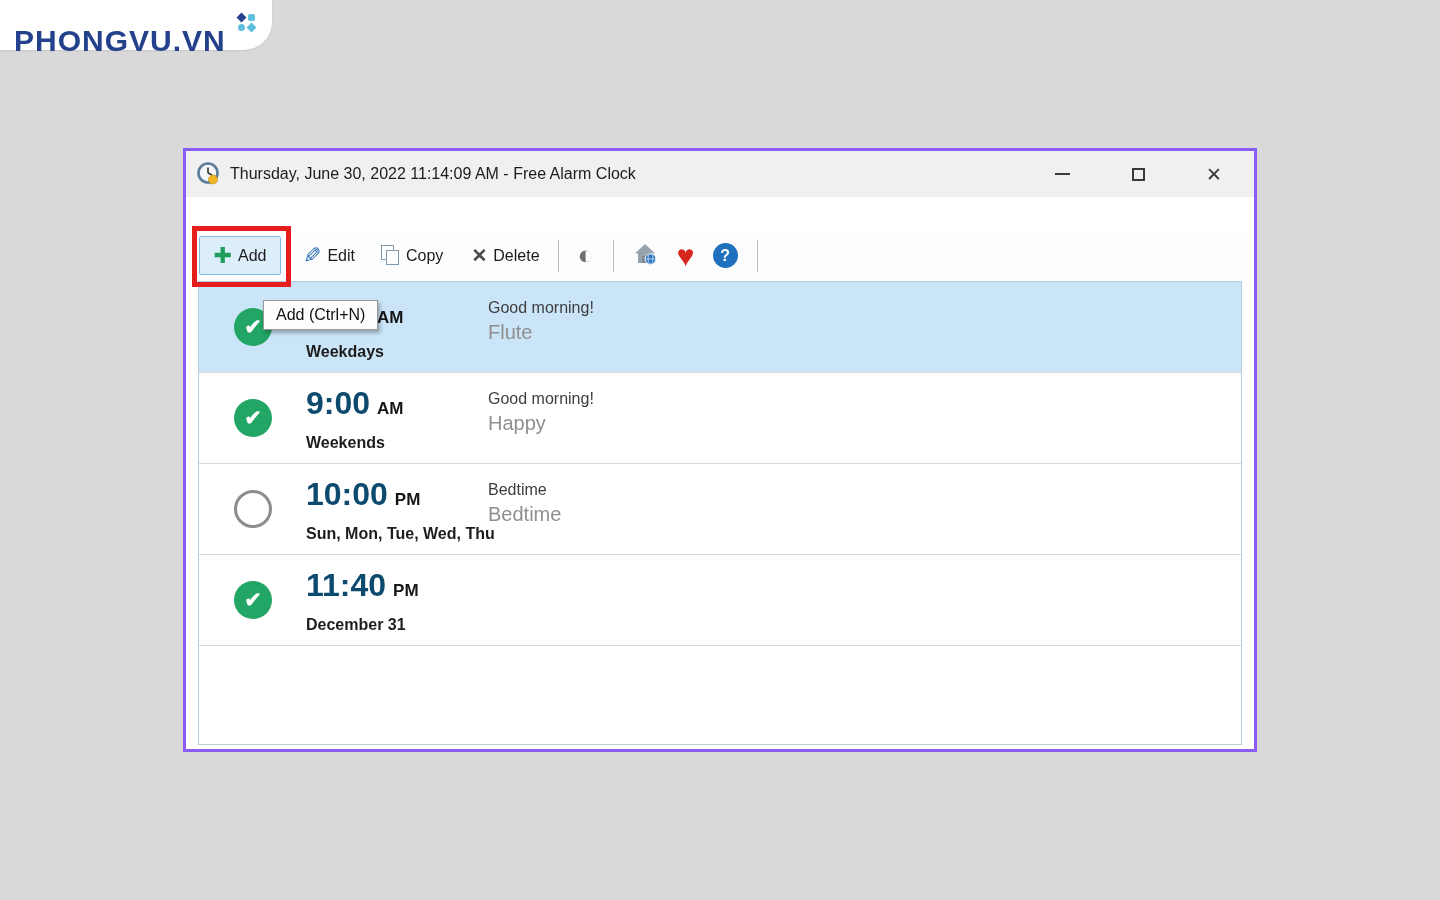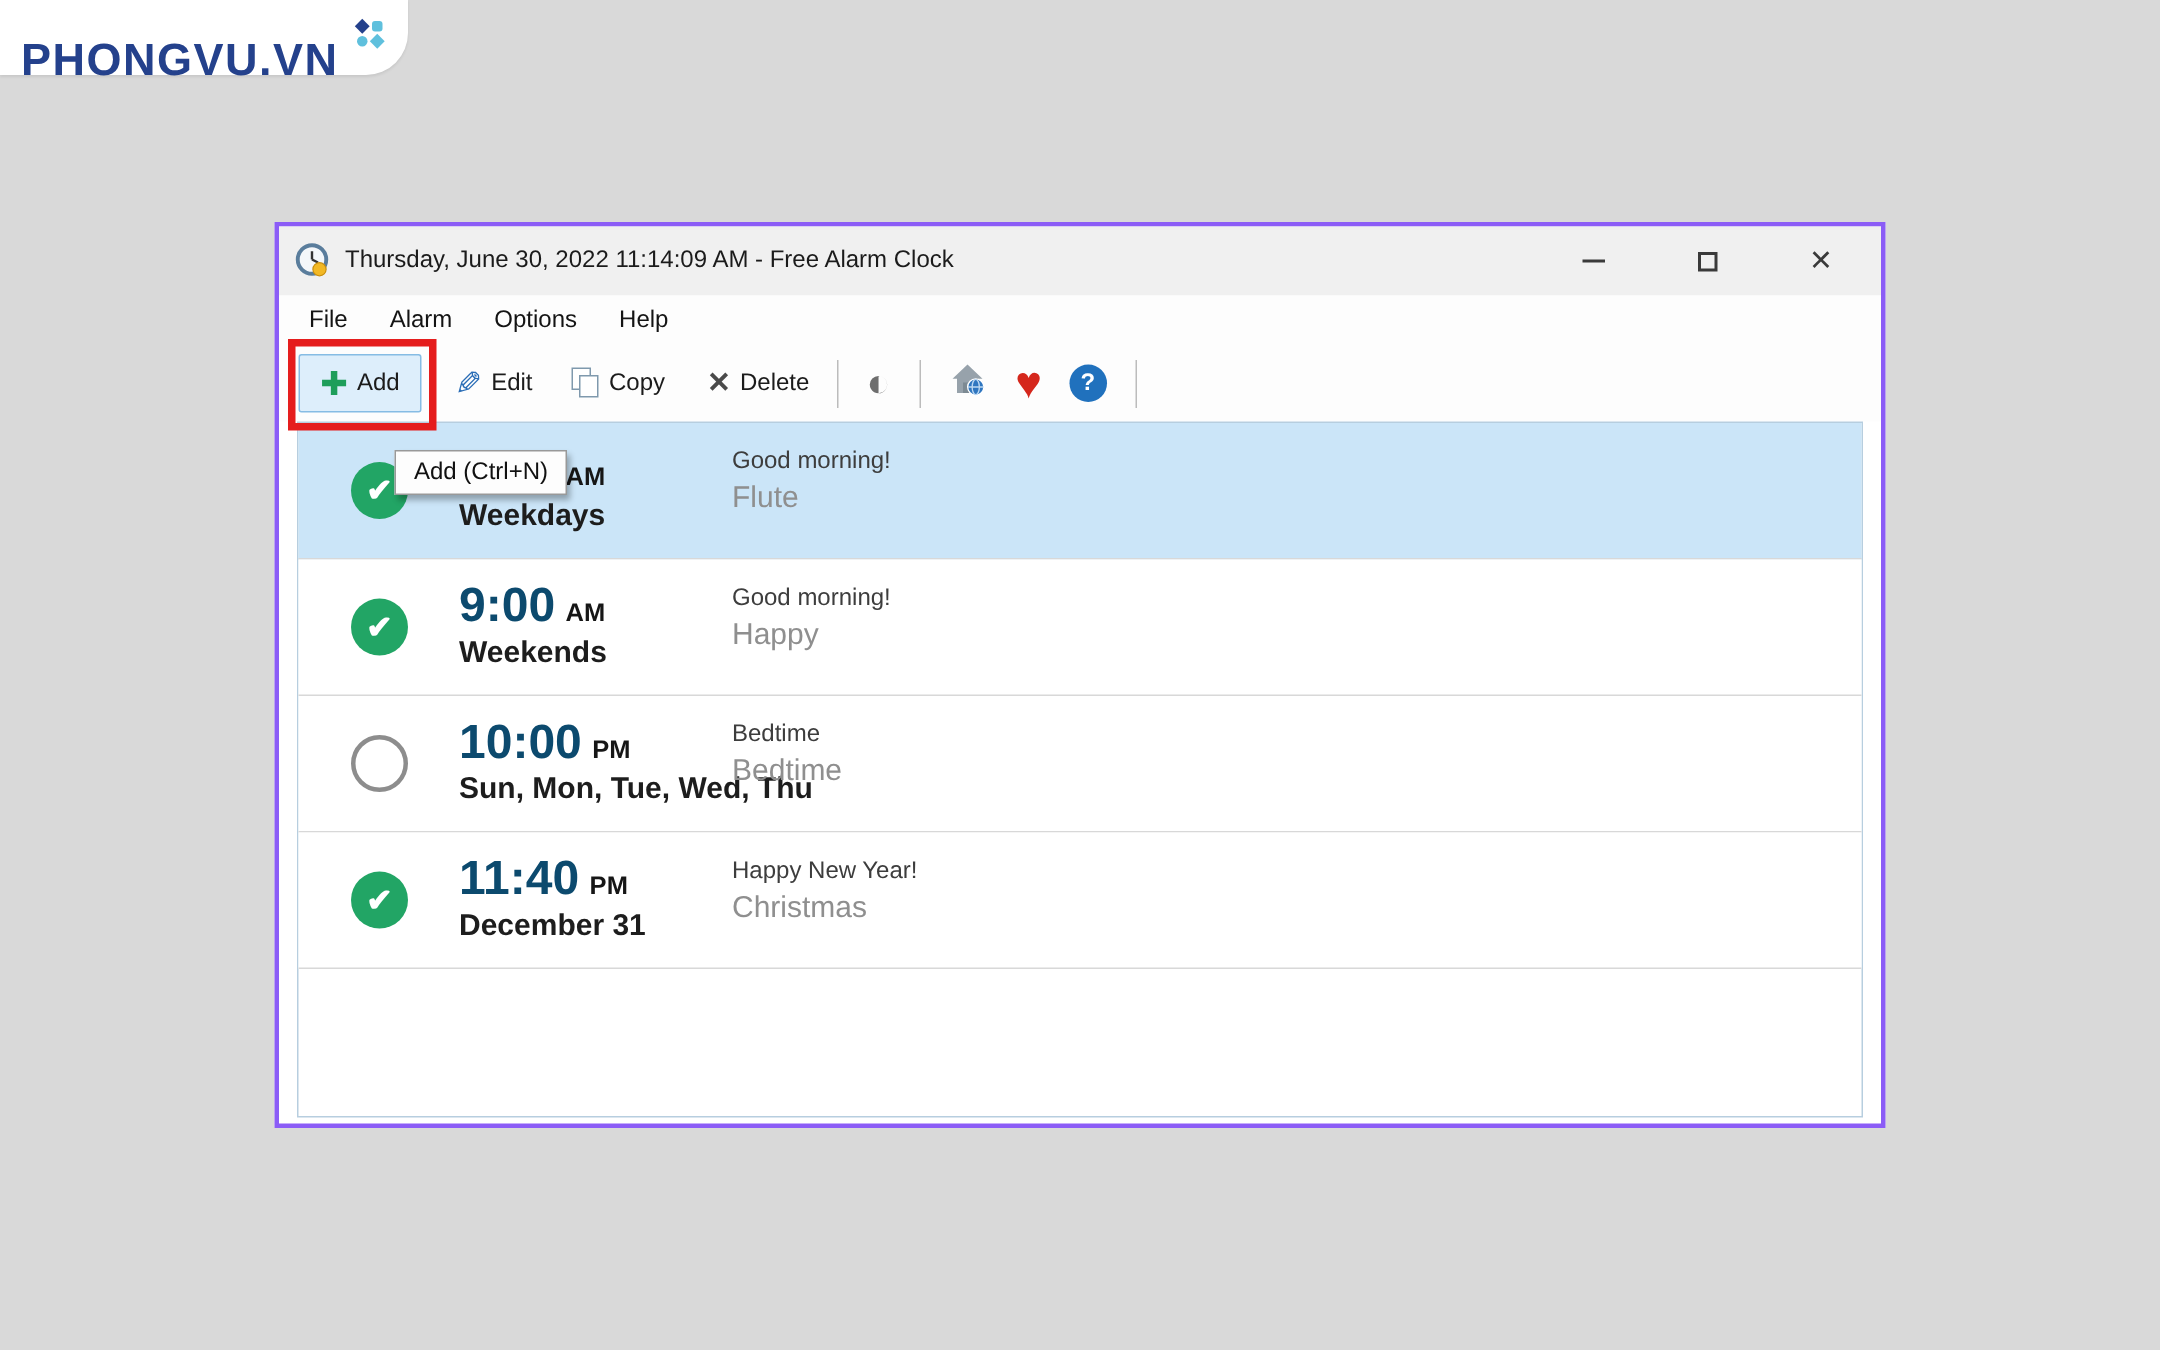--- a/index.html
+++ b/index.html
@@ -104,21 +104,21 @@
   .chk {
     position:absolute; left:35px; top:26px; width:38px; height:38px; border-radius:50%;
     display:flex; align-items:center; justify-content:center;
   }
   .chk.on { background:#22a565; color:#fff; font-size:21px; font-weight:bold; }
   .chk.off { background:transparent; border:3px solid #8d8d8d; }
   .time-block { position:absolute; left:107px; top:12px; }
   .time-line { display:flex; align-items:baseline; }
   .time-big { font-size:32px; font-weight:bold; color:#0c4a6e; letter-spacing:0; }
   .ampm { font-size:17px; font-weight:bold; color:#161616; margin-left:7px; }
-  .days { font-size:20px; font-weight:bold; color:#1d1d1d; margin-top:2px; white-space:nowrap; }
+  .days { font-size:16px; font-weight:bold; color:#1d1d1d; margin-top:12px; white-space:nowrap; }
   .label-block { position:absolute; left:289px; top:13px; }
   .alarm-title { font-size:16px; color:#3d3d3d; line-height:25px; }
   .alarm-sound { font-size:20px; color:#8f8f8f; line-height:25px; }
 
   
   .red-highlight {
     position:absolute; left:6px; top:75px; width:99px; height:61px;
     border:5px solid #e51d1d; z-index:30; pointer-events:none;
   }
 
@@ -164,26 +164,20 @@
           </span>
         <span class="win-btn">
             <i class="glyph-max"></i>
           </span>
         <span class="win-btn">
             <span class="glyph-close">✕</span>
           </span>
       </span>
     </div>
 
-    <div class="menubar">
-      <span class="menu-item">File</span>
-      <span class="menu-item">Alarm</span>
-      <span class="menu-item">Options</span>
-      <span class="menu-item">Help</span>
-    </div>
 
     <div class="toolbar">
       <span class="tb-btn add-btn">
         <span class="icon-plus">✚</span>
         <span>Add</span>
       </span>
       <span class="tb-btn" style="margin-left:14px;">
         <span class="icon-pencil">✎</span>
         <span>Edit</span>
       </span>
@@ -272,24 +266,20 @@
 
       <div class="alarm-row">
         <span class="chk on">✔</span>
         <span class="time-block">
           <span class="time-line">
             <span class="time-big">11:40</span>
             <span class="ampm">PM</span>
           </span>
           <div class="days">December 31</div>
         </span>
-        <span class="label-block">
-          <div class="alarm-title">Happy New Year!</div>
-          <div class="alarm-sound">Christmas</div>
-        </span>
       </div>
 
     </div>
 
     <div class="red-highlight"></div>
 
     <div class="tooltip">Add (Ctrl+N)</div>
 
   </div>
 </div>

